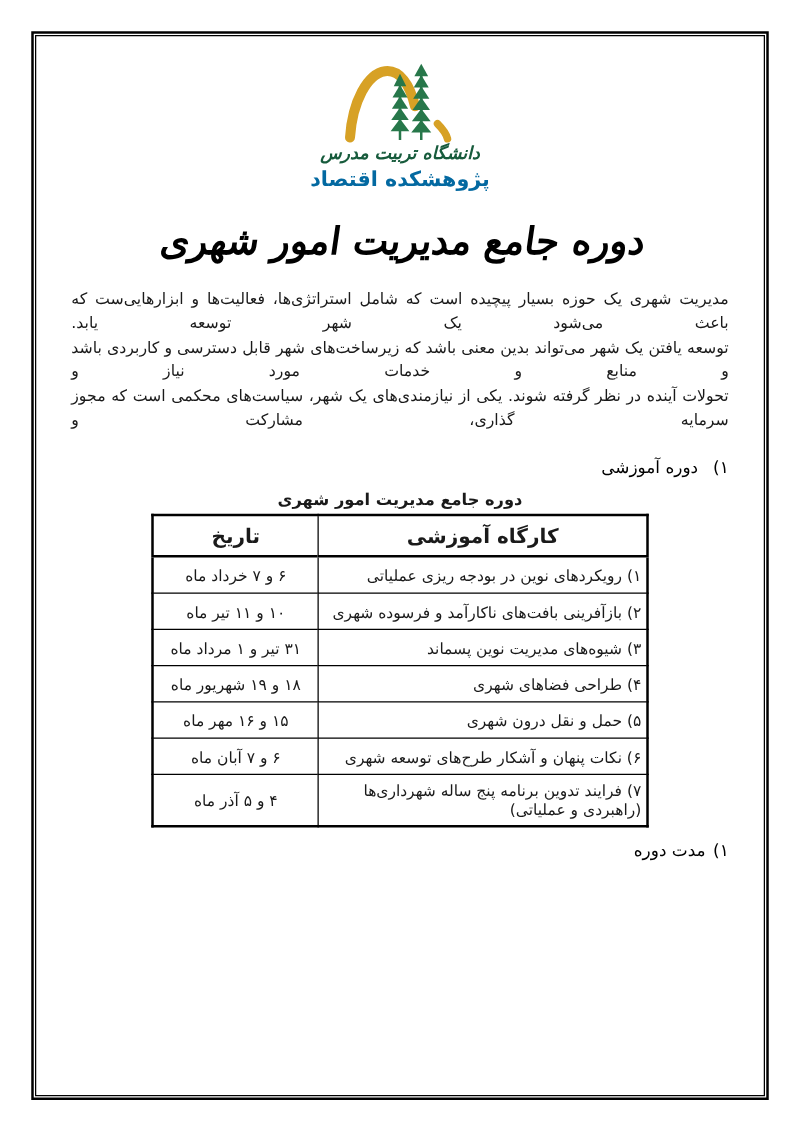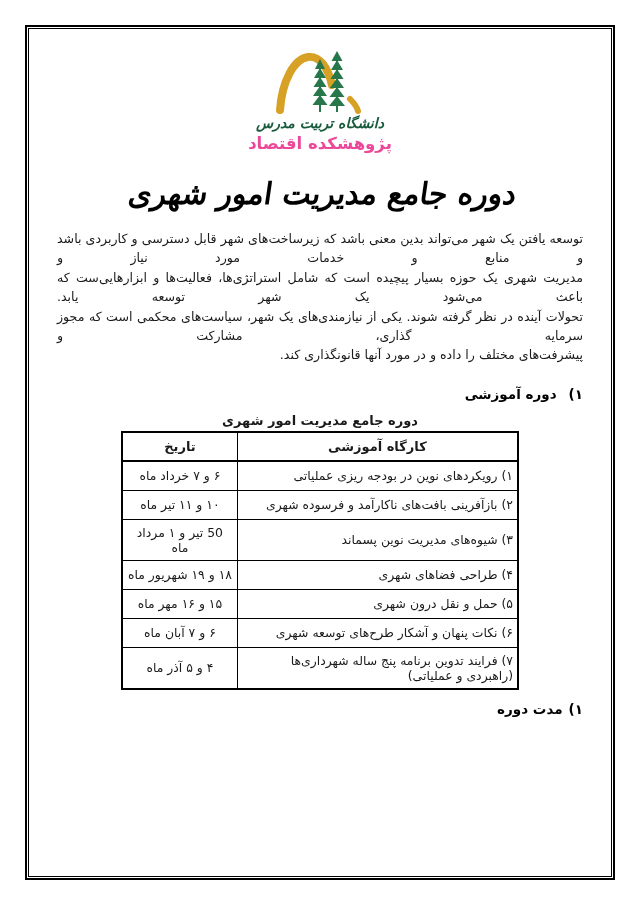--- a/index.html
+++ b/index.html
@@ -19,54 +19,54 @@
   .content { padding:0 28px; direction:rtl; }
 
   
   .logo-block { text-align:center; margin-top:20px; }
   .logo-svg { display:inline-block; }
   .uni-name {
     font-size:14px; font-weight:bold; font-style:italic;
     color:#175b3c; margin-top:-4px; letter-spacing:0.5px;
   }
   .institute {
-    font-size:16.5px; font-weight:bold; color:#ec4899; margin-top:3px;
+    font-size:16.5px; font-weight:bold; color:#0369a1; margin-top:3px;
   }
 
   
   .course-title {
     text-align:center; font-size:30px; font-weight:bold; font-style:italic;
     margin:18px 0 0 0; color:#000; line-height:46px;
     transform:skewX(6deg);
   }
 
   
   .intro { margin-top:12px; font-size:12.6px; line-height:19.4px; }
   .jline { text-align:justify; text-align-last:justify; }
   .jlast { text-align:right; }
 
   
-  .sec-head { font-size:13.5px; font-weight:bold; margin:0; color:#000; }
+  .sec-head { font-size:13.5px; font-weight:normal; margin:0; color:#000; }
   .sec-head .h-num { display:inline-block; margin-left:6px; }
   .sec-head.tabbed .h-num { margin-left:12px; }
   .head-training { margin-top:21px; }
   .head-duration { margin-top:11px; }
 
   
   .table-title {
     width:398px; margin:11px auto 0; text-align:center;
     font-size:13px; font-weight:bold;
   }
   table.schedule {
     width:398px; margin:3px auto 0; border-collapse:collapse;
     border:2px solid #000; font-size:12.4px;
   }
   table.schedule th, table.schedule td { border:1px solid #000; }
   table.schedule th {
-    font-size:13px; font-weight:bold; text-align:center; padding:6px 6px;
+    font-size:16px; font-weight:bold; text-align:center; padding:6px 18px;
     border-bottom:2px solid #000;
   }
   table.schedule td { padding:5px 4px; height:18px; }
   td.cell-workshop { text-align:right; width:278px; }
   td.cell-date, th.col-date { text-align:center; width:104px; }
 </style>
 </head>
 <body>
 
 <div class="frame">
@@ -100,24 +100,23 @@
           </g>
         </svg>
         <div class="uni-name">دانشگاه تربیت مدرس</div>
         <div class="institute">پژوهشکده اقتصاد</div>
       </div>
 
       <h1 class="course-title">دوره جامع مدیریت امور شهری</h1>
 
       <div class="intro">
         <div>
+          <div class="jline">مدیریت شهری یک حوزه بسیار پیچیده است که شامل استراتژی‌ها، فعالیت‌ها و ابزارهایی‌ست که باعث می‌شود یک شهر توسعه یابد.</div>
           <div class="jline">توسعه یافتن یک شهر می‌تواند بدین معنی باشد که زیرساخت‌های شهر قابل دسترسی و کاربردی باشد و منابع و خدمات مورد نیاز و</div>
-          <div class="jline">مدیریت شهری یک حوزه بسیار پیچیده است که شامل استراتژی‌ها، فعالیت‌ها و ابزارهایی‌ست که باعث می‌شود یک شهر توسعه یابد.</div>
           <div class="jline">تحولات آینده در نظر گرفته شوند. یکی از نیازمندی‌های یک شهر، سیاست‌های محکمی است که مجوز سرمایه گذاری، مشارکت و</div>
-          <div class="jlast">پیشرفت‌های مختلف را داده و در مورد آنها قانونگذاری کند.</div>
         </div>
         <div>
         </div>
       </div>
 
       <h2 class="sec-head tabbed head-training">
         <span class="h-num">۱)</span><span>دوره آموزشی</span>
       </h2>
 
       <div class="table-title">دوره جامع مدیریت امور شهری</div>
@@ -133,21 +132,21 @@
           <tr>
             <td class="cell-workshop">۱) رویکردهای نوین در بودجه ریزی عملیاتی</td>
             <td class="cell-date">۶ و ۷ خرداد ماه</td>
           </tr>
           <tr>
             <td class="cell-workshop">۲) بازآفرینی بافت‌های ناکارآمد و فرسوده شهری</td>
             <td class="cell-date">۱۰ و ۱۱ تیر ماه</td>
           </tr>
           <tr>
             <td class="cell-workshop">۳) شیوه‌های مدیریت نوین پسماند</td>
-            <td class="cell-date">50 تیر و ۱ مرداد ماه</td>
+            <td class="cell-date">۳۱ تیر و ۱ مرداد ماه</td>
           </tr>
           <tr>
             <td class="cell-workshop">۴) طراحی فضاهای شهری</td>
             <td class="cell-date">۱۸ و ۱۹ شهریور ماه</td>
           </tr>
           <tr>
             <td class="cell-workshop">۵) حمل و نقل درون شهری</td>
             <td class="cell-date">۱۵ و ۱۶ مهر ماه</td>
           </tr>
           <tr>

